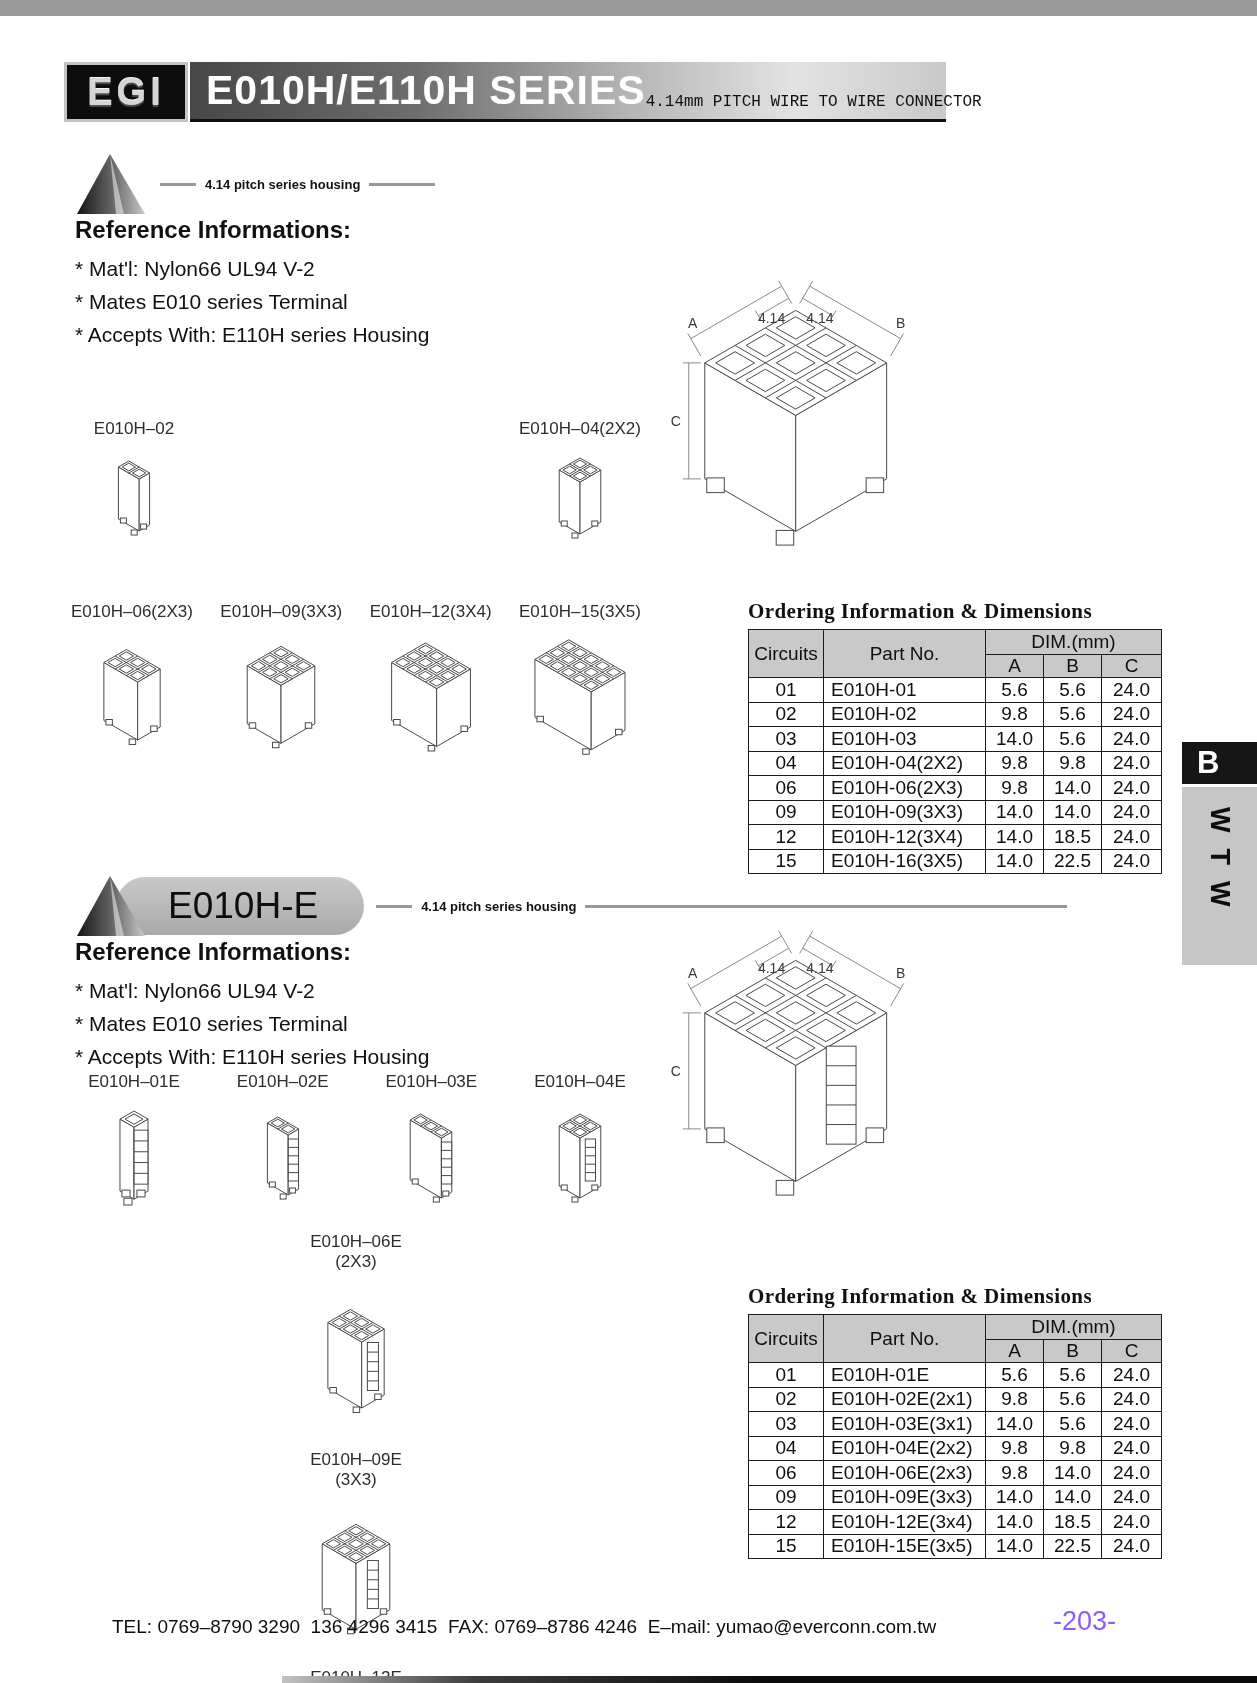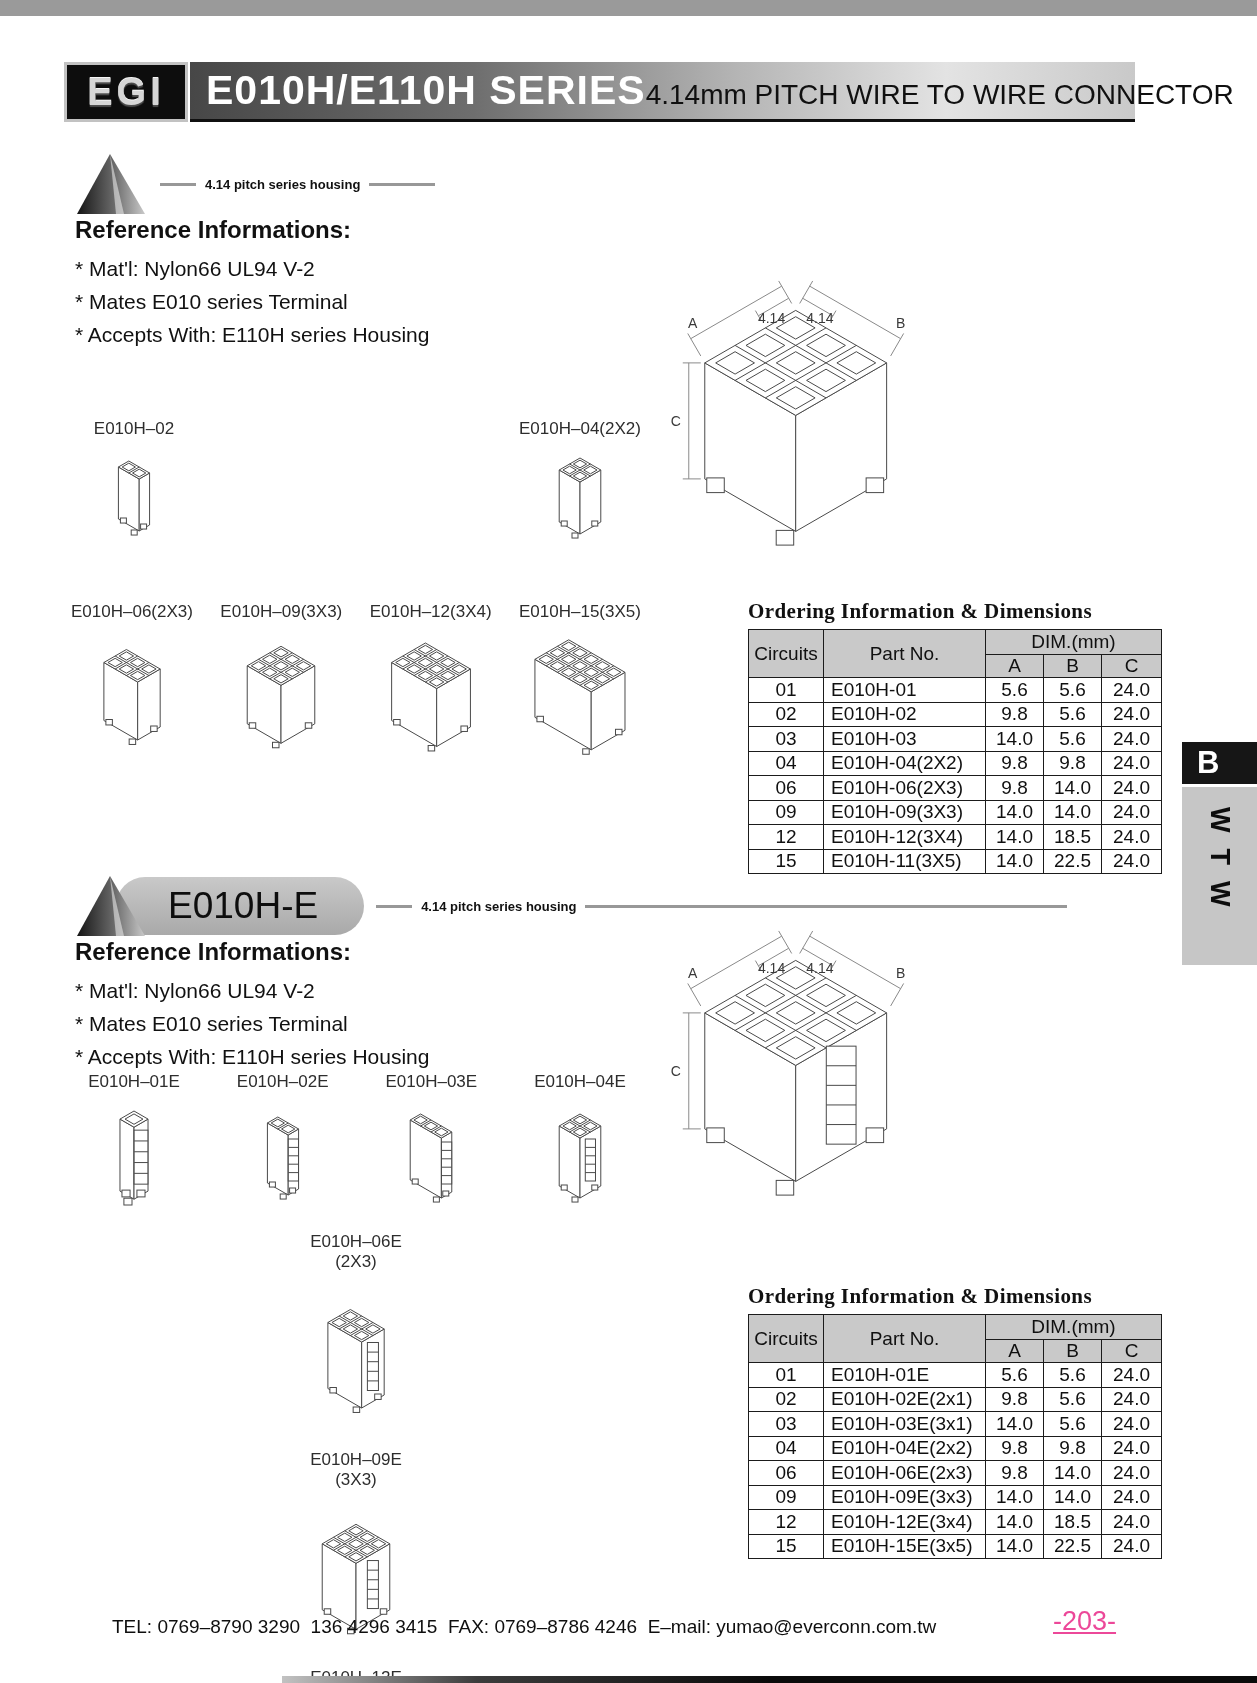--- a/index.html
+++ b/index.html
@@ -5,25 +5,25 @@
   html,body{margin:0;padding:0;background:#9a9a9a;}
   .page{position:relative;width:1257px;height:1683px;background:#ffffff;margin:16px auto;
         font-family:"Liberation Sans",sans-serif;color:#111;overflow:hidden;}
   .abs{position:absolute;}
 
   
   .logo-frame{left:64px;top:46px;width:124px;height:60px;background:#c2c2c2;padding:3px;box-sizing:border-box;}
   .logo{width:100%;height:100%;background:#0d0d0d;display:flex;align-items:center;justify-content:center;
         font-size:38px;font-weight:bold;letter-spacing:4px;color:#d6d6d6;
         text-shadow:0 2px 1px #4e4e4e,0 -1px 0 #f5f5f5;}
-  .header-bar{left:190px;top:46px;width:945px;height:60px;box-sizing:border-box;
+  .header-bar{left:190px;top:46px;width:756px;height:60px;box-sizing:border-box;
         background:linear-gradient(90deg,#474747 0%,#6e6e6e 30%,#b5b5b5 58%,#e3e3e3 80%,#c9c9c9 100%);
         border-bottom:3px solid #101010;display:flex;align-items:center;justify-content:space-between;}
   .series-title{font-size:41px;font-weight:bold;color:#ffffff;letter-spacing:1px;margin-left:16px;white-space:nowrap;}
-  .series-subtitle{margin-left:auto;margin-right:12px;font-size:28px;color:#101010;align-self:flex-end;margin-bottom:8px;white-space:nowrap;}
+  .series-subtitle{margin-left:auto;margin-right:12px;font-size:16px;color:#101010;align-self:flex-end;margin-bottom:8px;white-space:nowrap;font-family:Liberation Mono, monospace;}
 
   
   .sec-head{display:flex;align-items:center;left:74px;height:64px;}
   .tri{position:relative;z-index:2;flex:0 0 auto;}
   .pill{margin-left:-32px;height:58px;border-radius:29px;padding:0 46px 0 52px;
         background:linear-gradient(180deg,#c9c9c9,#a9a9a9);display:flex;align-items:center;
         font-size:37px;color:#0e0e0e;white-space:nowrap;z-index:1;}
   .dash{height:3px;background:#989898;flex:0 0 auto;}
   .tagline{font-weight:bold;font-size:13px;margin:0 9px;white-space:nowrap;}
 
@@ -50,21 +50,21 @@
 
   
   .tab-b{left:1182px;top:726px;width:75px;height:42px;background:#161616;color:#fff;
          font-size:31px;font-weight:bold;display:flex;align-items:center;padding-left:15px;box-sizing:border-box;}
   .tab-wtw{left:1182px;top:771px;width:75px;height:178px;background:#c6c6c6;
          display:flex;justify-content:center;align-items:flex-start;padding-top:20px;box-sizing:border-box;}
   .tab-wtw span{writing-mode:vertical-rl;font-size:27px;font-weight:bold;letter-spacing:16px;color:#0d0d0d;}
 
   
   .footer-contact{left:112px;top:1600px;font-size:19px;white-space:pre;color:#0e0e0e;}
-  .footer-page{left:1053px;top:1590px;font-size:27px;color:#ec4899;text-decoration:underline;}
+  .footer-page{left:1053px;top:1590px;font-size:27px;color:#8b5cf6;}
   .bottom-bar{left:282px;top:1660px;width:975px;height:23px;
         background:linear-gradient(90deg,#c2c2c2 0%,#3c3c3c 20%,#0a0a0a 50%,#0a0a0a 100%);}
 </style>
 </head>
 <body>
 
 <svg width="0" height="0" style="position:absolute">
   <defs>
     <linearGradient id="tg" x1="0" y1="0" x2="1" y2="0">
       <stop offset="0" stop-color="#141414"></stop>
@@ -363,21 +363,21 @@
       </tr>
         <tr>
         <td>12</td>
         <td class="c-part">E010H-12(3X4)</td>
         <td>14.0</td>
         <td>18.5</td>
         <td>24.0</td>
       </tr>
         <tr>
         <td>15</td>
-        <td class="c-part">E010H-11(3X5)</td>
+        <td class="c-part">E010H-16(3X5)</td>
         <td>14.0</td>
         <td>22.5</td>
         <td>24.0</td>
       </tr>
       </tbody>
   </table>
 
   <div class="abs tab-b">B</div>
   <div class="abs tab-wtw">
     <span>WTW</span>

